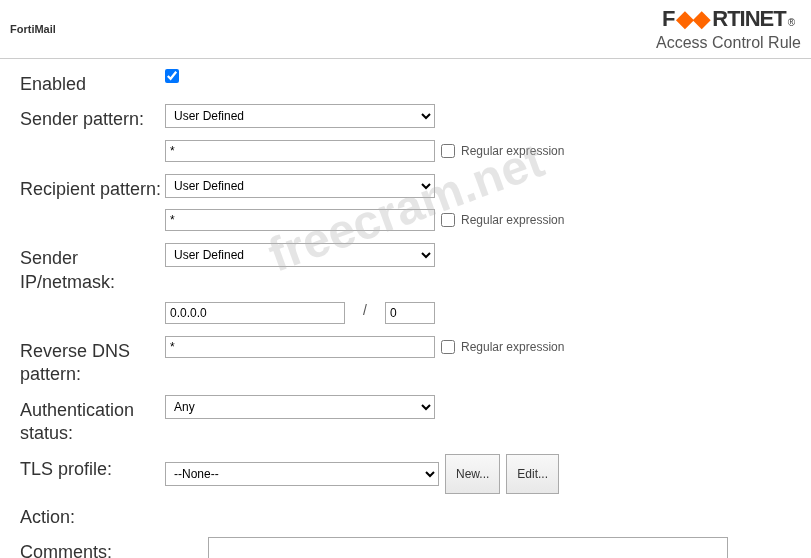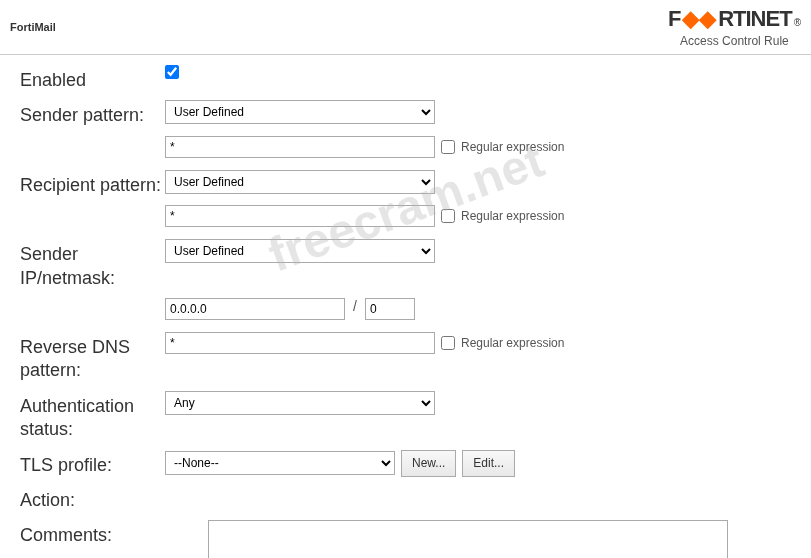--- a/index.html
+++ b/index.html
@@ -51,21 +51,21 @@
       color: #333;
       letter-spacing: -1px;
     }
     .logo-dot {
       font-size: 10px;
       color: #333;
       align-self: flex-end;
       margin-bottom: 4px;
     }
     .logo-subtitle {
-      font-size: 12px;
+      font-size: 16px;
       color: #555;
       text-align: center;
       margin-top: 2px;
     }
     .watermark {
       position: absolute;
       top: 180px;
       left: 50%;
       transform: translateX(-50%) rotate(-20deg);
       font-size: 48px;
@@ -104,21 +104,21 @@
       border: 1px solid #aaa;
       background: #fff;
       font-size: 12px;
       padding: 2px 4px;
       cursor: pointer;
     }
     select.wide {
       width: 270px;
     }
     select.medium {
-      width: 230px;
+      width: 274px;
     }
     input[type="text"] {
       height: 22px;
       border: 1px solid #aaa;
       font-size: 12px;
       padding: 2px 4px;
     }
     input[type="text"].pattern-input {
       width: 270px;
     }
@@ -134,21 +134,21 @@
     input[type="checkbox"] {
       width: 14px;
       height: 14px;
       cursor: pointer;
     }
     .checkbox-label {
       font-size: 12px;
       color: #555;
     }
     .btn {
-      height: 27px;
+      height: 40px;
       padding: 2px 10px;
       border: 1px solid #aaa;
       background: linear-gradient(to bottom, #f8f8f8, #e8e8e8);
       font-size: 12px;
       cursor: pointer;
       color: #333;
     }
     textarea {
       width: 520px;
       height: 80px;
@@ -157,21 +157,21 @@
       padding: 4px;
       resize: vertical;
       font-family: Arial, sans-serif;
     }
     .slash-divider {
       font-size: 14px;
       color: #555;
     }
     .ip-row {
       display: flex;
-      gap: 8px;
+      gap: 18px;
     }
   </style>
 </head>
 <body>
 
 <div class="header">
   <div class="header-left">FortiMail</div>
   <div class="header-logo">
     <div class="fortinet-logo">
       <span class="logo-f">F</span>

